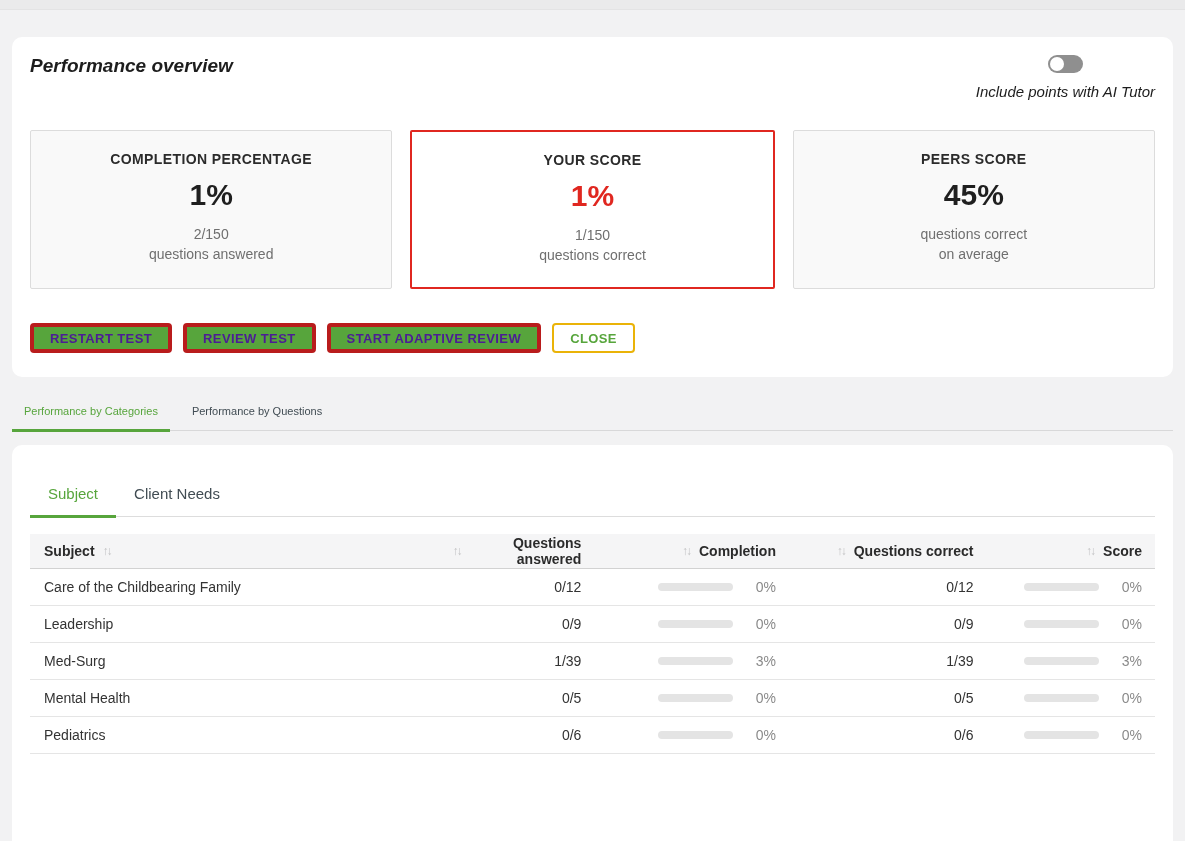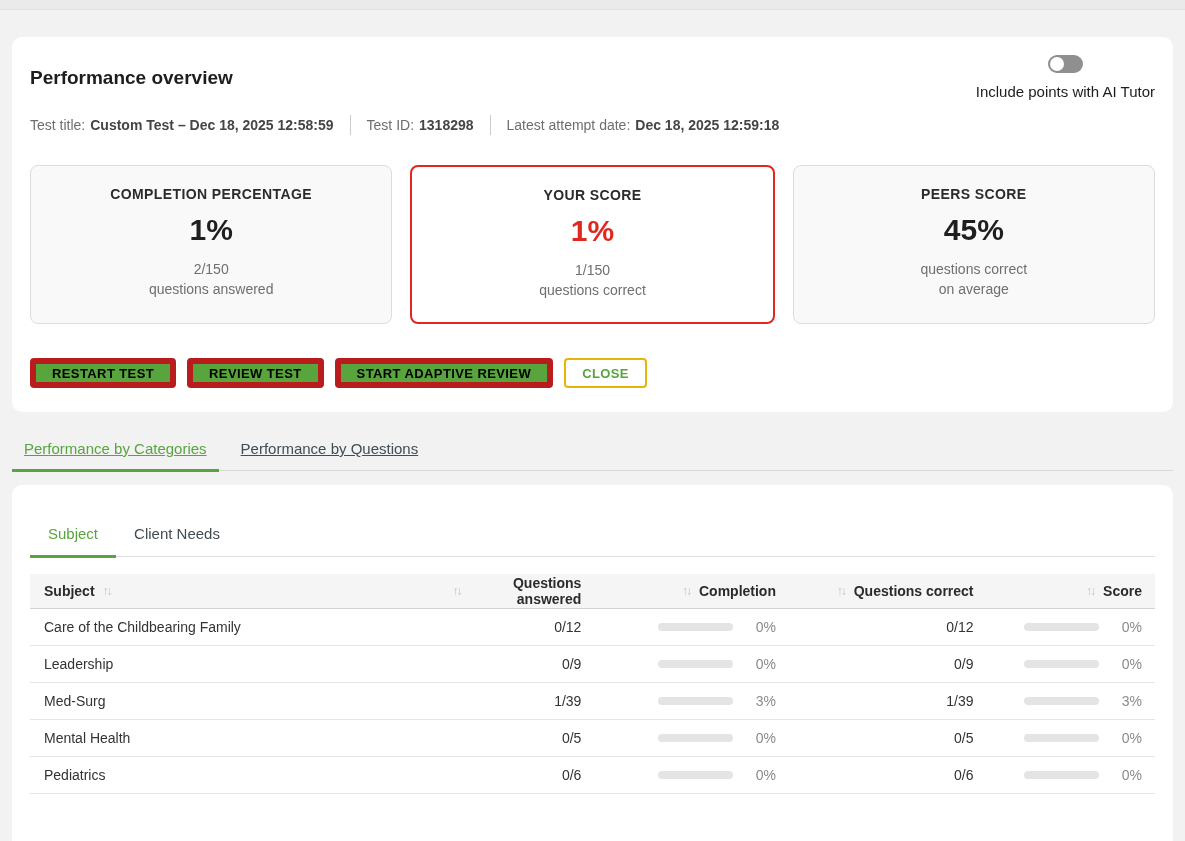--- a/index.html
+++ b/index.html
@@ -12,21 +12,21 @@
   }
   .top-strip { height:10px; background:#eaeaeb; border-bottom:1px solid #e3e3e4; }
   .panel {
     background:#fff;
     border-radius:10px;
     margin:0 12px;
   }
   .panel-overview { margin-top:27px; padding:18px 18px 24px; }
 
   
-  .ov-header { display:flex; justify-content:space-between; align-items:center; }
+  .ov-header { display:flex; justify-content:space-between; align-items:flex-start;font-style:italic; }
   .ov-title { font-size:19px; font-weight:bold; color:#1d1d1d; }
   .toggle-wrap { display:flex; align-items:center; gap:10px;flex-direction:column; }
   .toggle {
     width:35px; height:18px; border-radius:9px; background:#8f8f8f;
     position:relative; cursor:pointer; flex:none;
   }
   .toggle-knob {
     position:absolute; left:2px; top:2px; width:14px; height:14px;
     border-radius:50%; background:#fff;
   }
@@ -34,44 +34,44 @@
 
   
   .meta-row { display:flex; align-items:center; margin-top:15px; font-size:14px; color:#6e6e6e; }
   .meta-item { display:flex; gap:5px; align-items:center; }
   .meta-item b { color:#454545; font-weight:bold; }
   .meta-divider { width:1px; height:20px; background:#ccc; margin:0 16px; }
 
   
   .cards-row { display:flex; gap:18px; margin-top:30px; }
   .card {
-    flex:1; background:#f9f9f9; border:1px solid #dcdcdc; border-radius:8px;
+    flex:1; background:#f9f9f9; border:1px solid #dcdcdc; border-radius:2px;
     text-align:center; padding:20px 10px 22px; min-height:153px;
   }
   .card.highlight { background:#fff; border:2px solid #e02720; }
   .card-title { font-size:14px; font-weight:bold; color:#2b2b2b; letter-spacing:.4px; }
   .card-value { font-size:30px; font-weight:bold; color:#1f1f1f; margin-top:11px; }
   .card.highlight .card-value { color:#e02720; }
   .card-sub { margin-top:12px; font-size:14px; color:#6f6f6f; line-height:20px; }
 
   
   .btn-row { display:flex; gap:11px; margin-top:34px; }
   .btn {
     height:30px; padding:0 16px; border-radius:4px; font-size:13px; font-weight:bold;
     letter-spacing:.4px; font-family:"Liberation Sans", sans-serif; cursor:pointer;
     display:inline-flex; align-items:center;
   }
-  .btn-solid { background:#57a53c; color:#000000; border:6px solid #b91c1c; }
+  .btn-solid { background:#57a53c; color:#4c1d95; border:4px solid #b91c1c; }
   .btn-outline { background:#fff; color:#57a53c; border:2px solid #eab308; }
 
   
   .tabs-row { display:flex; margin:18px 12px 0; border-bottom:1px solid #d8d8d9; }
   .tab {
-    padding:10px 12px 12px; font-size:15px; color:#414c53; cursor:pointer;
-    border-bottom:3px solid transparent; margin-bottom:-2px; margin-right:10px;text-decoration:underline;
+    padding:10px 12px 12px; font-size:11px; color:#414c53; cursor:pointer;
+    border-bottom:3px solid transparent; margin-bottom:-2px; margin-right:10px;
   }
   .tab.active { color:#57a53c; border-bottom-color:#57a53c; }
 
   
   .panel-table { margin-top:14px; padding:30px 18px 40px; min-height:420px; }
 
   
   .subtabs-row { display:flex; border-bottom:1px solid #ddd; }
   .subtab {
     padding:10px 18px 13px; font-size:15px; color:#414c53; cursor:pointer;
@@ -112,36 +112,20 @@
   <div class="ov-header">
     <div class="ov-title">Performance overview</div>
     <div class="toggle-wrap">
       <div class="toggle">
         <div class="toggle-knob"></div>
       </div>
       <div class="toggle-label">Include points with AI Tutor</div>
     </div>
   </div>
 
-  <div class="meta-row">
-    <div class="meta-item">
-      <span>Test title:</span>
-      <b>Custom Test – Dec 18, 2025 12:58:59</b>
-    </div>
-    <div class="meta-divider"></div>
-    <div class="meta-item">
-      <span>Test ID:</span>
-      <b>1318298</b>
-    </div>
-    <div class="meta-divider"></div>
-    <div class="meta-item">
-      <span>Latest attempt date:</span>
-      <b>Dec 18, 2025 12:59:18</b>
-    </div>
-  </div>
 
   <div class="cards-row">
     <div class="card">
       <div class="card-title">COMPLETION PERCENTAGE</div>
       <div class="card-value">1%</div>
       <div class="card-sub">
         <div>2/150</div>
         <div>questions answered</div>
       </div>
     </div>

